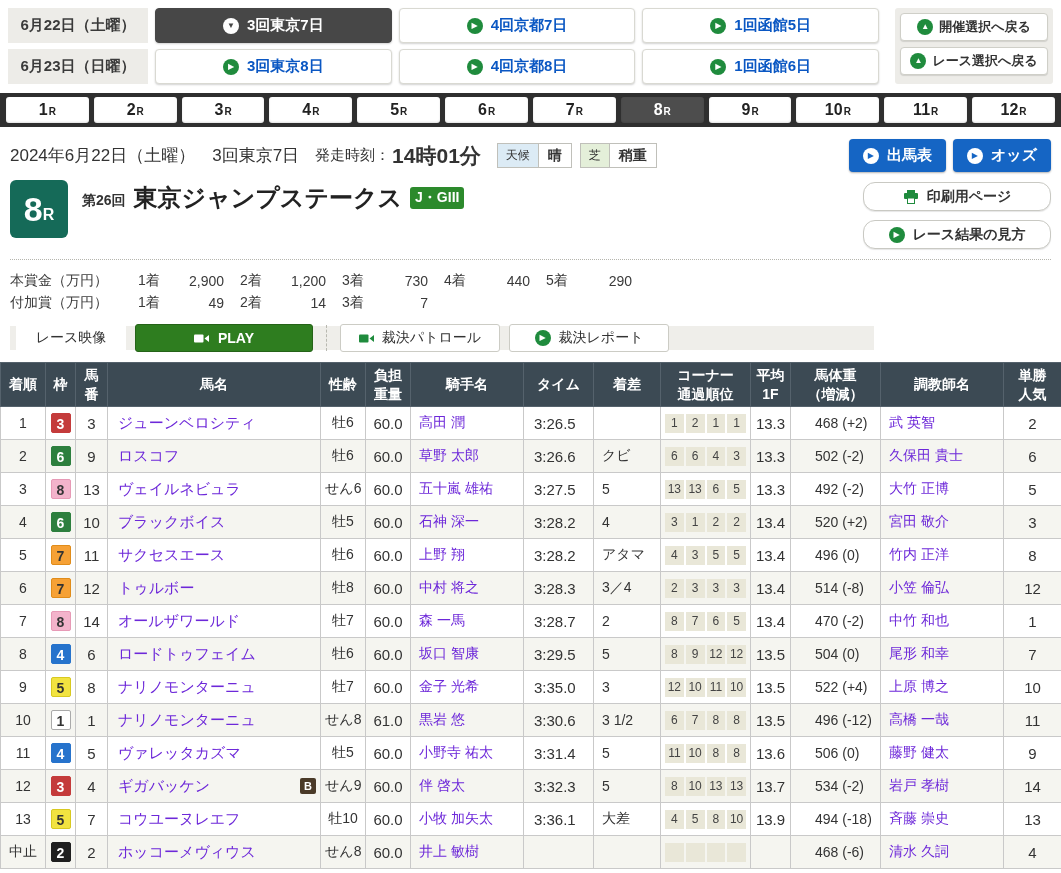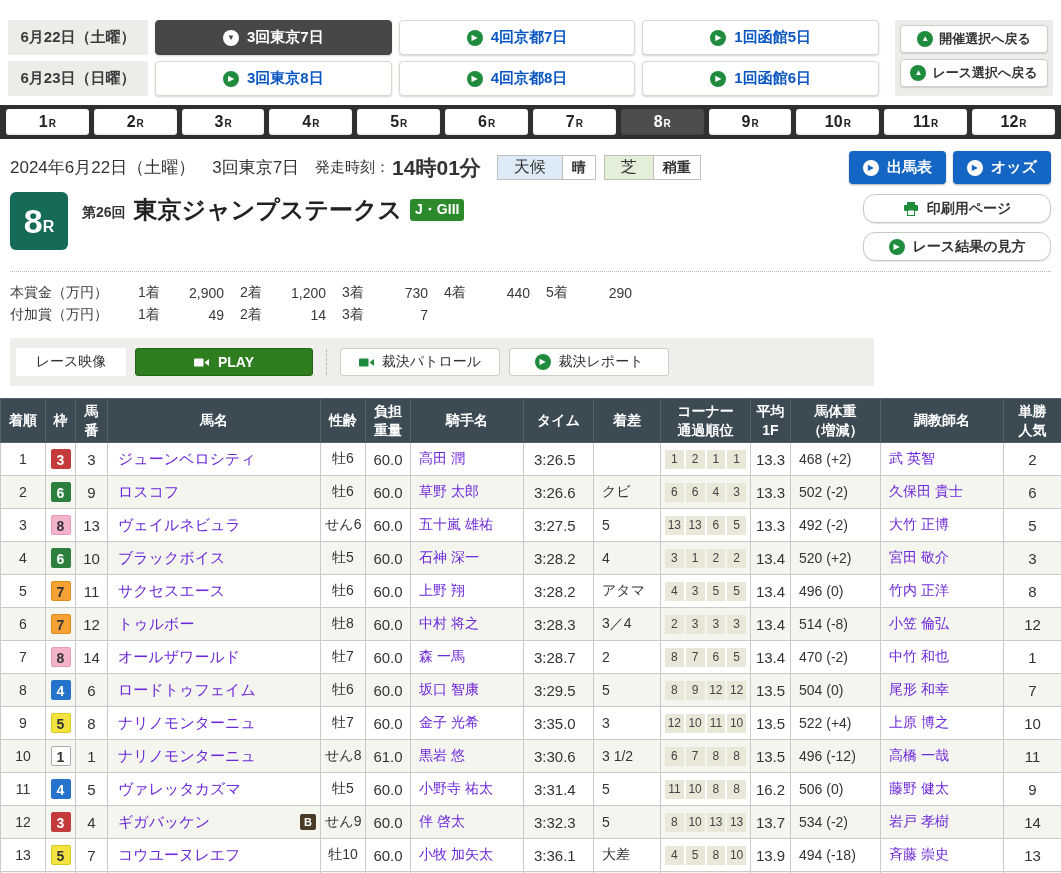--- a/index.html
+++ b/index.html
@@ -4,21 +4,21 @@
 <style>
   * { box-sizing: border-box; }
   body {
     margin: 0; background: #fff; color: #333;
     font-family: "Liberation Sans", "DejaVu Sans", sans-serif;
     width: 1061px; font-size: 14px;
   }
   .page { width: 1061px; }
 
   
-  .top-nav { display: flex; gap: 16px; padding: 20px 8px 4px 8px; }
+  .top-nav { display: flex; gap: 16px; padding: 8px 8px 4px 8px; }
   .date-rows { flex: 1; display: flex; flex-direction: column; gap: 6px; }
   .date-row { display: flex; gap: 7px; height: 35px; }
   .date-cell { width: 140px; background: #edece8; color: #3a3a3a; font-weight: bold;
     font-size: 15px; display: flex; align-items: center; justify-content: center; }
   .meeting-btn { flex: 1; display: flex; align-items: center; justify-content: center; gap: 8px;
     background: #fff; border: 1px solid #d9d9d2; border-radius: 4px;
     box-shadow: 0 1px 2px rgba(0,0,0,.18); color: #0a57c3; font-weight: bold; font-size: 15px;
     cursor: pointer; font-family: inherit; }
   .meeting-btn.selected { background: #474747; border-color: #474747; color: #fff; }
   .icon-circle { width: 16px; height: 16px; border-radius: 50%; flex: 0 0 16px;
@@ -40,21 +40,21 @@
     font-weight: bold; font-size: 16px; box-shadow: inset 0 -1px 2px rgba(0,0,0,.12); }
   .race-tab .rsuffix { font-size: 10px; margin-left: 1px; margin-top: 3px; }
   .race-tab.selected { background: #4d4d4d; color: #fff; }
 
   
   .race-info-row { display: flex; align-items: center; padding: 12px 10px 2px 10px; }
   .date-line { font-size: 17px; margin-right: 16px; }
   .start-label { font-size: 15px; }
   .start-time { font-size: 21px; font-weight: bold; margin: 0 16px 0 2px; }
   .badge-pair { display: inline-flex; border: 1px solid #c0c0ba; height: 25px; margin-right: 8px; }
-  .bp-left { padding: 0 16px; display: flex; align-items: center; font-size: 16px; background: #dcebf5; font-family: Liberation Serif, serif; }
+  .bp-left { padding: 0 8px; display: flex; align-items: center; font-size: 12px; background: #dcebf5; font-family: Liberation Serif, serif; }
   .bp-left.green { background: #e4efd9; }
   .bp-right { padding: 0 9px; display: flex; align-items: center; font-size: 14px; font-weight: bold;
     background: #fff; border-left: 1px solid #c0c0ba; }
   .actions { margin-left: auto; display: flex; gap: 7px; }
   .blue-btn { background: #1565c4; color: #fff; font-weight: bold; font-size: 15px; border: none;
     border-radius: 4px; padding: 7px 14px; display: flex; align-items: center; gap: 8px;
     cursor: pointer; box-shadow: 0 1px 2px rgba(0,0,0,.3); font-family: inherit; }
 
   
   .title-row { display: flex; gap: 14px; padding: 6px 10px 2px 10px; }
@@ -79,21 +79,21 @@
 
   
   .prize { padding: 10px 10px 4px 10px; font-size: 14px; color: #3a3a3a; }
   .prize-row { display: flex; height: 22px; align-items: center; }
   .prize-label { width: 112px; }
   .prize-place { width: 34px; margin-left: 16px; }
   .prize-amount { width: 52px; text-align: right; }
 
   
   .video-bar { display: flex; align-items: center; gap: 9px; background: #efeeea;
-    padding: 8px 6px; height: 48px; width: 864px; margin: 8px 0 12px 10px; }
+    padding: 8px 6px; height: 24px; width: 864px; margin: 8px 0 12px 10px; }
   .vb-label { background: #fff; width: 110px; height: 28px; display: flex; align-items: center;
     justify-content: center; font-size: 14px; }
   .play-btn { width: 178px; height: 28px; background: #2e7d1f; border: 1px solid #256318;
     border-radius: 3px; color: #fff; font-weight: bold; font-size: 14px; display: flex;
     align-items: center; justify-content: center; gap: 9px; cursor: pointer; font-family: inherit; }
   .vb-divider { border-left: 1px dashed #b8b8b0; height: 26px; margin: 0 4px; }
   .vb-btn { width: 160px; height: 28px; background: #fff; border: 1px solid #ccccc5;
     border-radius: 3px; font-size: 14px; color: #333; display: flex; align-items: center;
     justify-content: center; gap: 8px; cursor: pointer; font-family: inherit; }
   .icon-wrap { display: inline-flex; align-items: center; }
@@ -109,21 +109,21 @@
   td.center { text-align: center; }
   td.finish { font-size: 14px; }
   td.sexage { text-align: center; font-size: 14px; }
   .waku { display: inline-block; width: 20px; height: 20px; line-height: 20px; text-align: center;
     border-radius: 2px; font-weight: bold; font-size: 14px; vertical-align: middle; }
   a.lnk { color: #6d28d9; cursor: pointer; }
   td.horse-cell { padding-left: 10px; }
   td.name-cell { padding-left: 8px; font-size: 14px; }
   td.time-cell { padding-left: 10px; font-size: 15px; }
   td.margin-cell { padding-left: 8px; font-size: 14px; }
-  td.hw-cell { padding-left: 8px; font-size: 14px; }
+  td.hw-cell { padding-left: 24px; font-size: 14px; }
   .corner-wrap { display: flex; gap: 2px; justify-content: center; align-items: center; }
   .corner-box { width: 20px; height: 19px; background: #e9e7d8; display: inline-flex;
     align-items: center; justify-content: center; font-size: 12px; color: #444; }
   .b-badge { float: right; width: 16px; height: 16px; background: #4a3a28; color: #fff;
     font-size: 11px; font-weight: bold; text-align: center; line-height: 16px;
     border-radius: 2px; margin-top: 1px; }
 </style>
 </head>
 <body>
 
@@ -610,21 +610,21 @@
           <td class="time-cell">3:31.4</td>
           <td class="margin-cell">5</td>
           <td>
             <span class="corner-wrap">
               <span class="corner-box">11</span>
               <span class="corner-box">10</span>
               <span class="corner-box">8</span>
               <span class="corner-box">8</span>
             </span>
           </td>
-          <td class="center">16.2</td>
+          <td class="center">13.6</td>
           <td class="hw-cell">506 (0)</td>
           <td class="name-cell"><a class="lnk">藤野 健太</a></td>
           <td class="center">9</td>
         </tr>
         <tr>
           <td class="center finish">12</td>
           <td class="center"><span class="waku" style="background: rgb(196, 59, 59); color: rgb(255, 255, 255); border: 1px solid rgb(196, 59, 59);">3</span></td>
           <td class="center">4</td>
           <td class="horse-cell"><span class="b-badge">B</span><a class="lnk">ギガバッケン</a></td>
           <td class="sexage">せん9</td>

